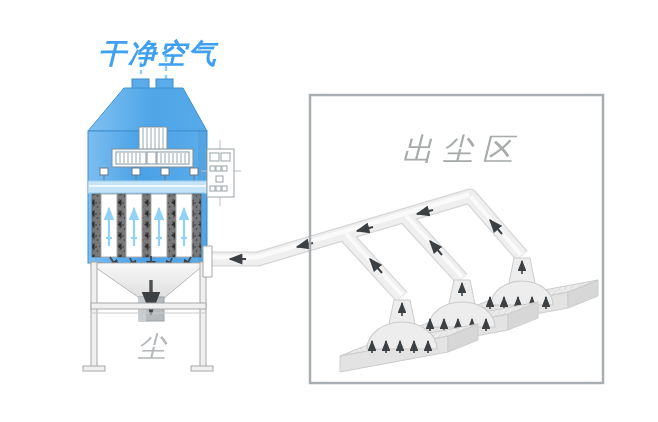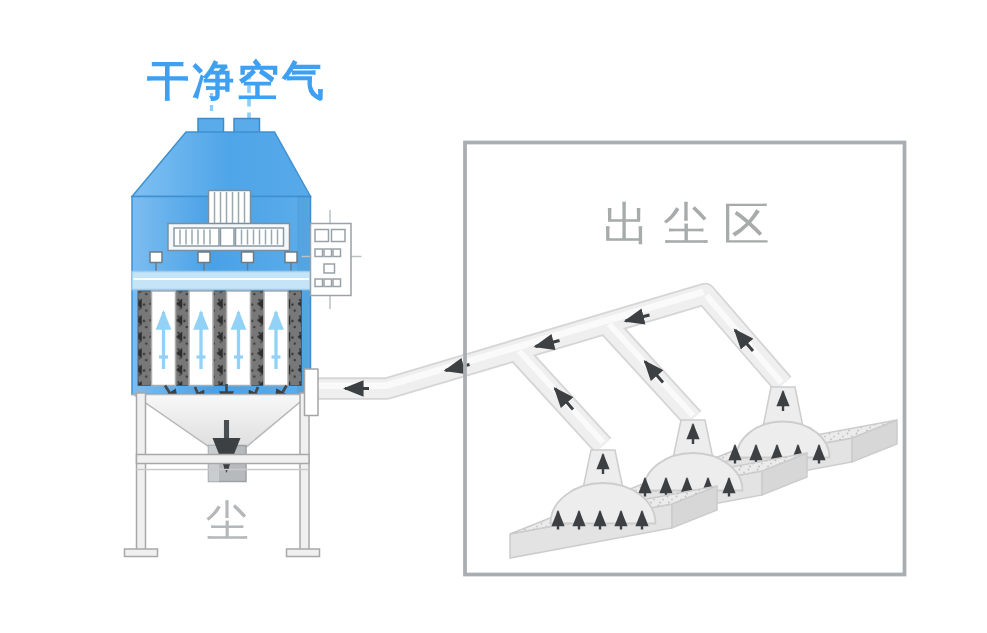--- a/index.html
+++ b/index.html
@@ -1,17 +1,17 @@
 <!DOCTYPE html>
 <html><head>
 <meta charset="utf-8">
 <style>
   html,body{margin:0;padding:0;background:#ffffff;}
   .stage{position:relative;width:658px;height:422px;background:#ffffff;overflow:hidden;
-         font-family:"Liberation Sans", sans-serif;}
+         font-family:"Liberation Sans", sans-serif;font-style:italic;}
   svg{position:absolute;left:0;top:0;}
   .lbl-clean{font-size:28px;font-weight:600;letter-spacing:2px;}
   .lbl-area{font-size:31px;font-weight:400;letter-spacing:9px;}
   .lbl-dust{font-size:29px;font-weight:400;letter-spacing:1px;}
 </style>
 </head>
 <body>
 
 <div class="stage">
 <svg width="658" height="422" viewBox="0 0 658 422">

